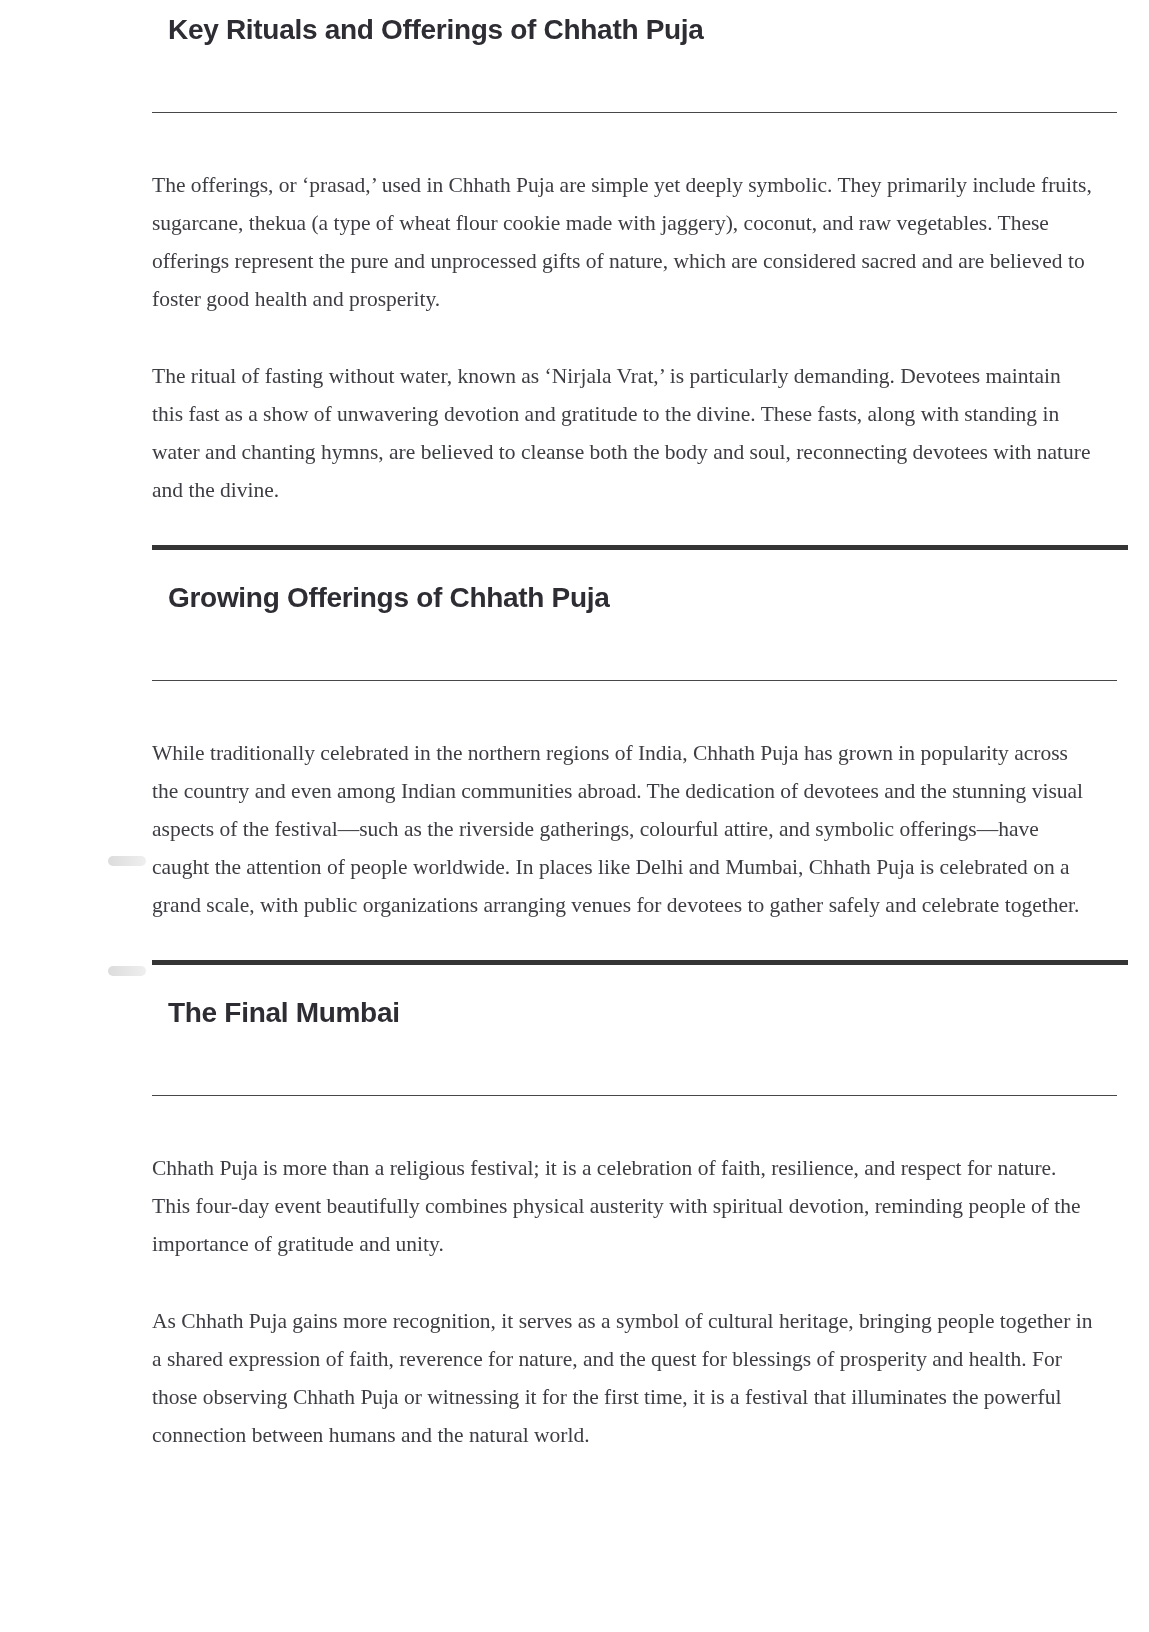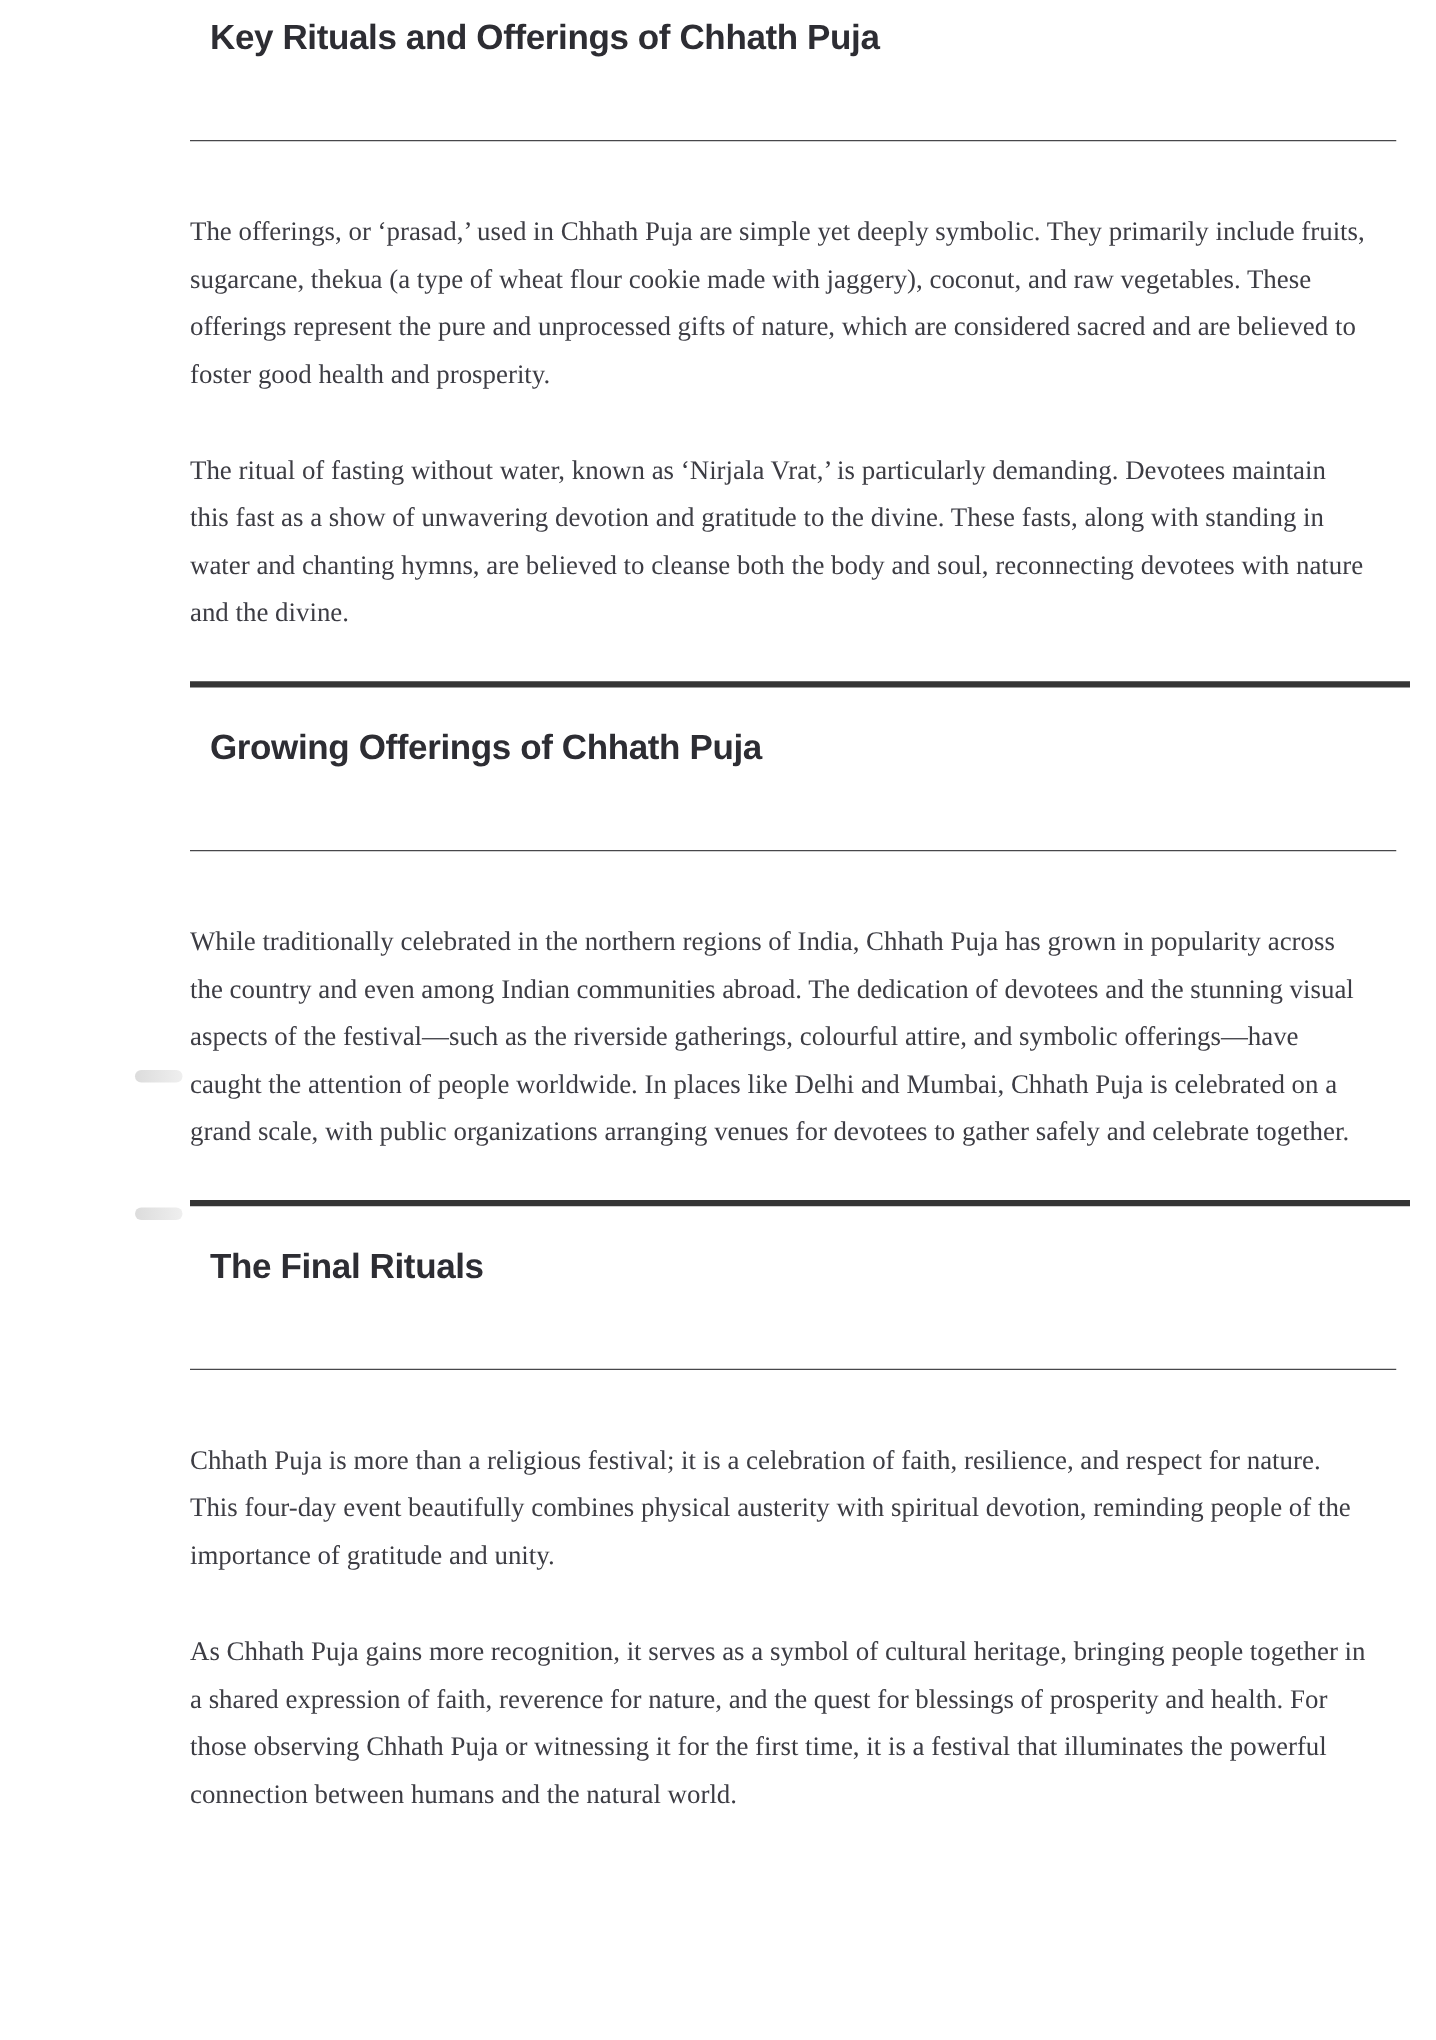--- a/index.html
+++ b/index.html
@@ -88,19 +88,19 @@
 
   <section>
     <h2 class="section-title">Growing Offerings of Chhath Puja</h2>
     <div class="rule-thin"></div>
     <p class="body-text">While traditionally celebrated in the northern regions of India, Chhath Puja has grown in popularity across the country and even among Indian communities abroad. The dedication of devotees and the stunning visual aspects of the festival—such as the riverside gatherings, colourful attire, and symbolic offerings—have caught the attention of people worldwide. In places like Delhi and Mumbai, Chhath Puja is celebrated on a grand scale, with public organizations arranging venues for devotees to gather safely and celebrate together.</p>
   </section>
 
   <div class="rule-thick"></div>
 
   <section>
-    <h2 class="section-title">The Final Rituals</h2>
+    <h2 class="section-title">The Final Mumbai</h2>
     <div class="rule-thin"></div>
     <p class="body-text">Chhath Puja is more than a religious festival; it is a celebration of faith, resilience, and respect for nature. This four-day event beautifully combines physical austerity with spiritual devotion, reminding people of the importance of gratitude and unity.</p>
     <p class="body-text">As Chhath Puja gains more recognition, it serves as a symbol of cultural heritage, bringing people together in a shared expression of faith, reverence for nature, and the quest for blessings of prosperity and health. For those observing Chhath Puja or witnessing it for the first time, it is a festival that illuminates the powerful connection between humans and the natural world.</p>
   </section>
 
 </div>
 
 </body></html>

